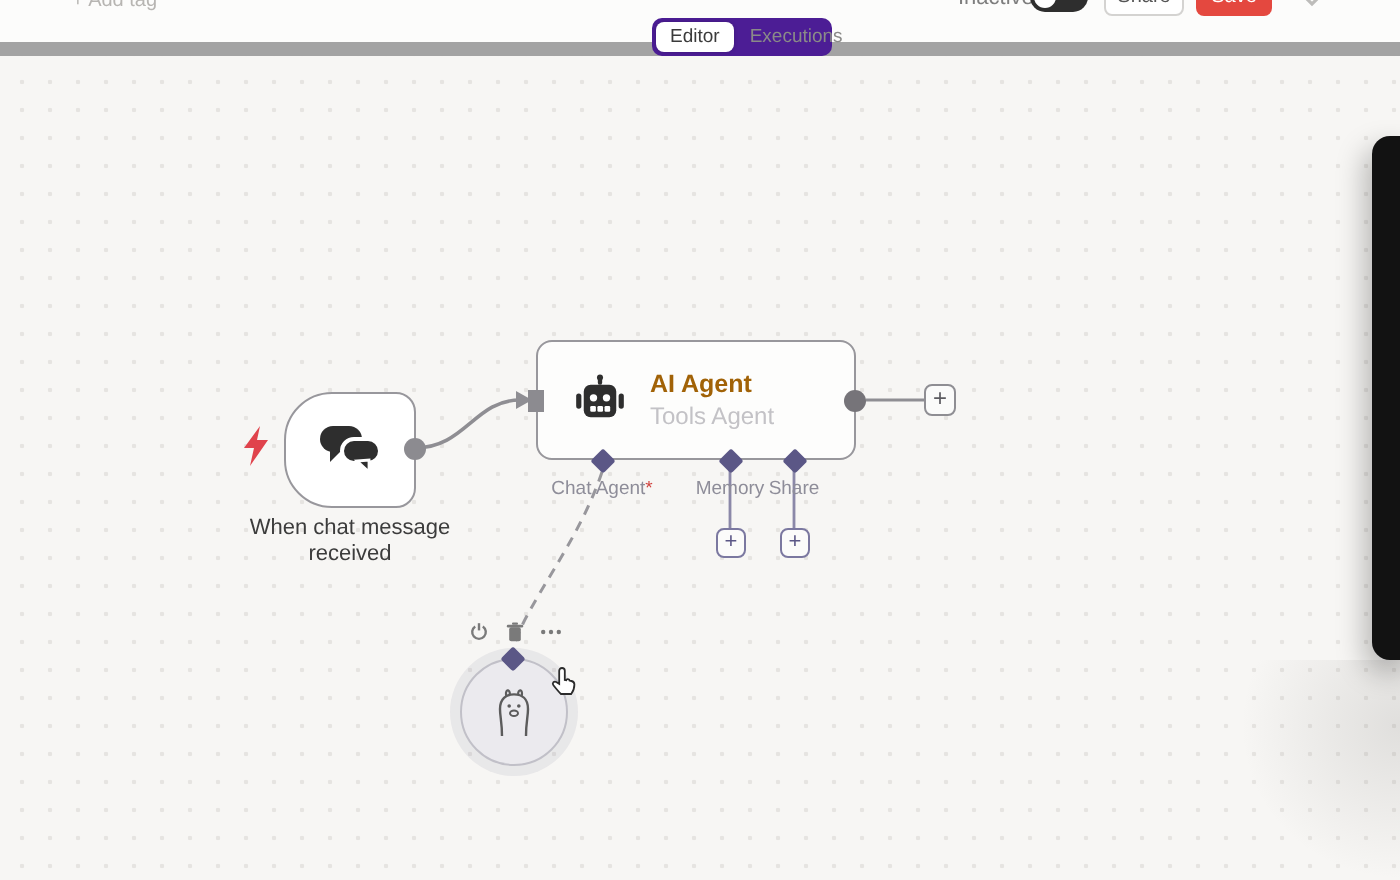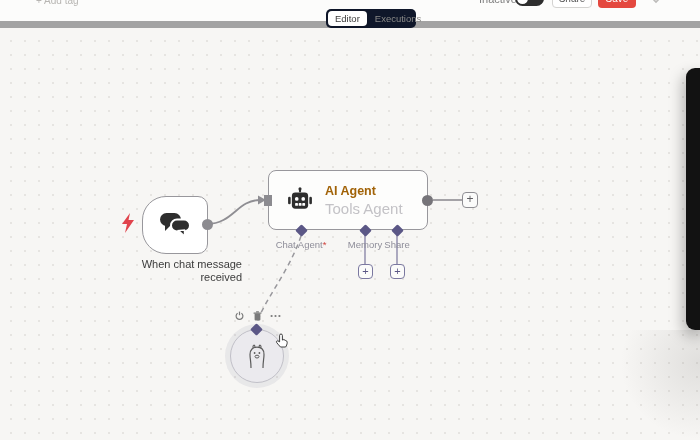--- a/index.html
+++ b/index.html
@@ -11,42 +11,42 @@
   .topbar { position:absolute; left:0; top:0; width:700px; height:28px; background:#fcfcfb; border-bottom:7px solid #a3a3a3; overflow:hidden; }
   .addtag { position:absolute; left:36px; top:-5px; font-size:10px; color:#b7b5b2; }
   .inactive-label { position:absolute; left:479px; top:-7px; font-size:11px; color:#7e7e7e; }
   .toggle { position:absolute; left:515px; top:-9px; width:29px; height:15px; background:#2e2e2e; border-radius:8px; }
   .toggle .knob { position:absolute; left:2px; top:2px; width:11px; height:11px; background:#fff; border-radius:50%; }
   .share-btn { position:absolute; left:552px; top:-11px; width:40px; height:19px; background:#fff; border:1px solid #d4d3d1; border-radius:4px; font-size:10px; color:#555; text-align:center; line-height:17px; }
   .save-btn { position:absolute; left:598px; top:-11px; width:38px; height:19px; background:#e4483f; border:none; border-radius:4px; font-size:10px; color:#fff; text-align:center; line-height:19px; }
   .chev { position:absolute; left:650px; top:-4px; width:12px; height:10px; }
 
   
-  .tabs { position:absolute; left:326px; top:9px; width:90px; height:19px; background:#0f172a; border-radius:5px; display:flex; align-items:center; padding:2px; gap:1px; }
+  .tabs { position:absolute; left:326px; top:9px; width:90px; height:19px; background:#4c1d95; border-radius:5px; display:flex; align-items:center; padding:2px; gap:1px; }
   .tab { flex:0 0 auto; height:15px; border-radius:4px; font-size:9.5px; display:flex; align-items:center; justify-content:center; padding:0 7px; color:#8a8a88; cursor:pointer; }
   .tab.active { background:#fff; color:#3b3b3b; box-shadow:0 0 2px rgba(0,0,0,.2); }
 
   
   .canvas { position:absolute; left:0; top:28px; width:700px; height:412px;
     background-image: radial-gradient(circle, #e6e4e1 1px, rgba(0,0,0,0) 1.3px);
     background-size:14px 14px; background-position:4px 6px; }
 
   .abs { position:absolute; }
 
   
   .trigger-node { left:142px; top:196px; width:66px; height:58px; background:#fff; border:1.6px solid #98979c; border-radius:24px 10px 10px 24px; display:flex; align-items:center; justify-content:center; }
   .trigger-out { position:absolute; right:-6px; top:22px; width:11px; height:11px; border-radius:50%; background:#8c8b90; }
   .bolt { left:121px; top:213px; width:15px; height:20px; }
-  .trigger-label { left:108px; top:258px; width:134px; text-align:right; font-size:11px; line-height:13px; color:#3c3c3c; }
+  .trigger-label { left:108px; top:258px; width:134px; text-align:center; font-size:11px; line-height:13px; color:#3c3c3c; }
 
   
   .agent-node { left:268px; top:170px; width:160px; height:60px; background:#fdfdfc; border:1.6px solid #98979c; border-radius:8px; display:flex; align-items:center; padding-left:18px; gap:12px; }
   .agent-titles { display:flex; flex-direction:column; gap:2px; }
   .agent-title { font-size:12.5px; font-weight:bold; color:#a16207; }
-  .agent-subtitle { font-size:15px; color:#c3c2c6;text-align:right; }
+  .agent-subtitle { font-size:12px; color:#c3c2c6;text-align:right; }
   .agent-in { position:absolute; left:-5px; top:24px; width:8px; height:11px; background:#8c8b90; }
   .agent-out { position:absolute; right:-6px; top:24px; width:11px; height:11px; border-radius:50%; background:#767479; }
 
   .plusbox { width:16px; height:16px; background:#fbfbfa; border:1.4px solid #8f8e93; border-radius:4px; color:#5d5c61; font-size:12px; line-height:13px; text-align:center; }
   .plusbox.purple { border-color:#7b78a0; color:#5b5786; width:15px; height:15px; font-size:11px; line-height:12px; }
   .plus-main { left:462px; top:192px; }
   .plus-memory { left:358px; top:264px; }
   .plus-tool { left:390px; top:264px; }
 
   .diamond { width:9px; height:9px; background:#5b5786; transform:rotate(45deg); border-radius:1.5px; }

